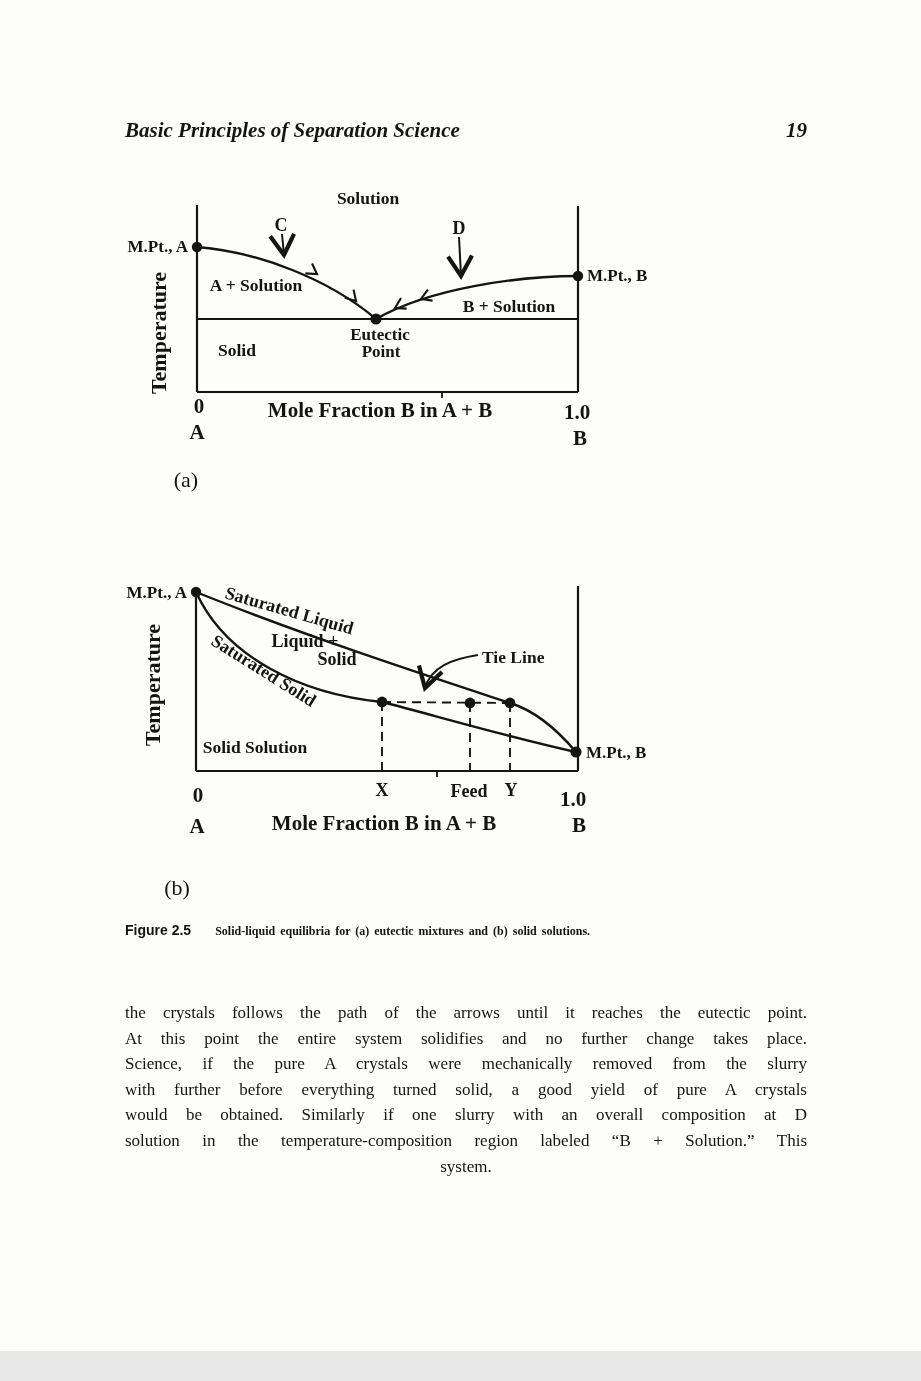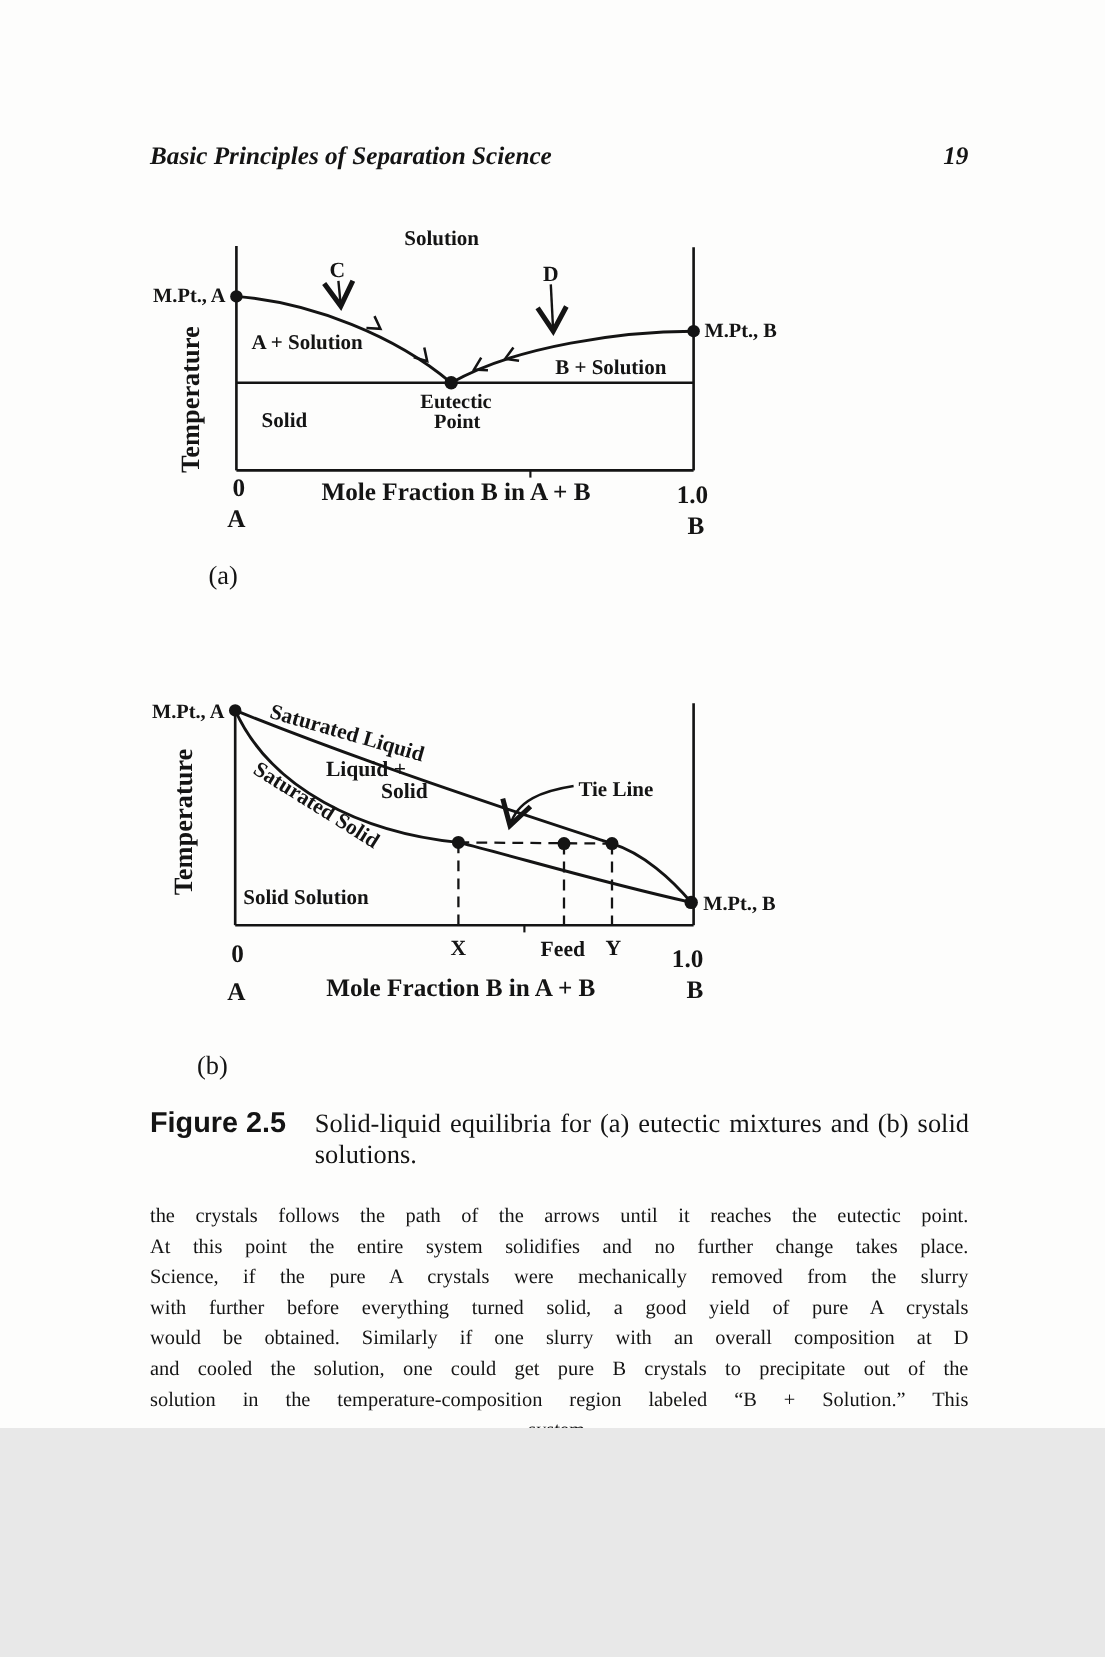--- a/index.html
+++ b/index.html
@@ -1,43 +1,43 @@
 <!DOCTYPE html>
 <html><head>
 <meta charset="utf-8">
 <style>
   html,body{margin:0;padding:0;}
   body{background:#e8e8e8;}
   .page{
     position:relative;
-    width:921px;height:1190px;
+    width:921px;height:1351px;
     margin:0 auto;
     background:#fdfdfc;
     font-family:"Liberation Serif", serif;
     color:#141414;
     overflow:hidden;
   }
   .running-head{
     position:absolute;top:118px;left:125px;right:114px;
     display:flex;justify-content:space-between;align-items:baseline;
     font-style:italic;font-size:21px;font-weight:600;
   }
   .running-head .pageno{font-weight:600;}
   svg{position:absolute;}
   svg text{font-family:"Liberation Serif", serif;fill:#141414;}
   .fig-caption{
     position:absolute;left:125px;top:922px;width:690px;
     display:flex;align-items:baseline;
   }
   .fig-caption .figlabel{
     font-family:"Liberation Sans", sans-serif;
-    font-weight:bold;font-size:24px;white-space:nowrap;
+    font-weight:bold;font-size:14px;white-space:nowrap;
   }
   .fig-caption .figtext{
-    font-size:22px;margin-left:24px;word-spacing:2px;
+    font-size:12px;margin-left:24px;word-spacing:2px;font-weight:bold;
   }
   .bodytext{
     position:absolute;left:125px;top:1000px;width:682px;
     font-size:17px;line-height:25.6px;
   }
   .bodyline{
     text-align:justify;
     text-align-last:justify;
     height:25.6px;white-space:normal;
   }
@@ -168,18 +168,17 @@
     <span class="figlabel">Figure 2.5</span>
     <span class="figtext">Solid-liquid equilibria for (a) eutectic mixtures and (b) solid solutions.</span>
   </div>
 
   <div class="bodytext">
     <div class="bodyline">the crystals follows the path of the arrows until it reaches the eutectic point.</div>
     <div class="bodyline">At this point the entire system solidifies and no further change takes place.</div>
     <div class="bodyline">Science, if the pure A crystals were mechanically removed from the slurry</div>
     <div class="bodyline">with further before everything turned solid, a good yield of pure A crystals</div>
     <div class="bodyline">would be obtained. Similarly if one slurry with an overall composition at D</div>
-    <div class="bodyline">and cooled the solution, one could get pure B crystals to precipitate out of the</div>
     <div class="bodyline">solution in the temperature-composition region labeled “B + Solution.” This</div>
     <div class="bodyline last">system.</div>
   </div>
 
 </div>
 
 </body></html>

